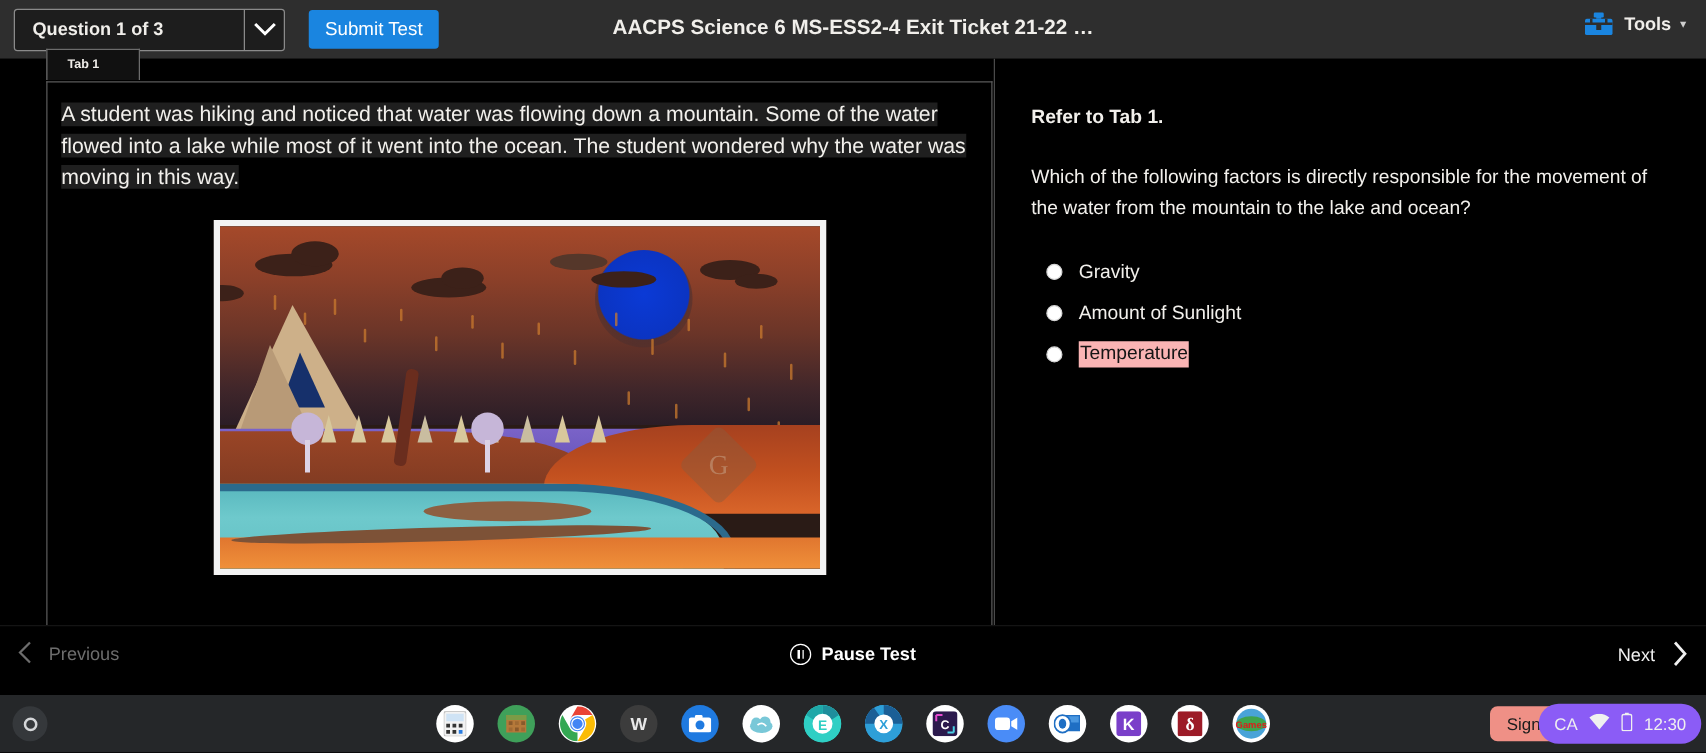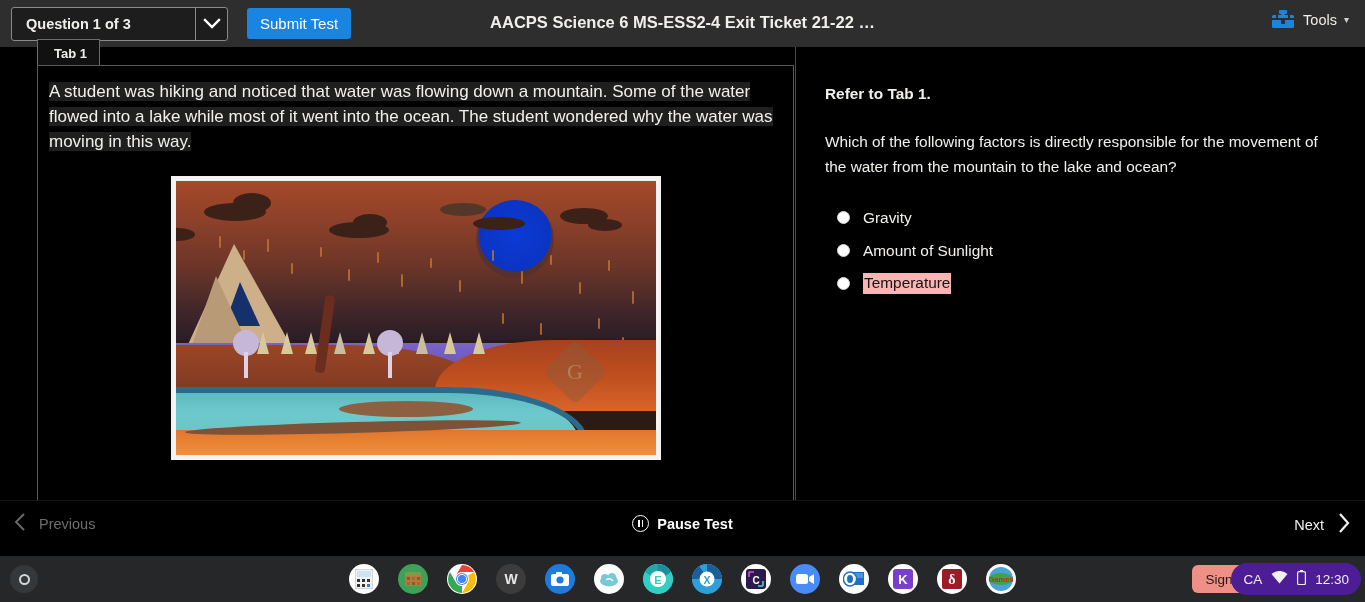--- a/index.html
+++ b/index.html
@@ -56,42 +56,42 @@
     text-align: center;
     color: #f1efeb;
     font-size: 16.5px; font-weight: bold;
     pointer-events: none;
   }
   .tools {
     position: absolute; right: 16px; top: 8px;
     display: flex; align-items: center; gap: 7px;
   }
   .toolbox-icon { width: 26px; height: 24px; position: relative; }
-  .tools-label { color: #f0eeea; font-size: 14.5px; font-weight: normal; }
+  .tools-label { color: #f0eeea; font-size: 14.5px; font-weight: bold; }
   .tools-caret { color:#cfcfcf; font-size: 10px; line-height: 1; }
 
   
   .body-area {
     position: absolute; left:0; top: 47px; width: 1365px; height: 453px;
     background: #000;
   }
   .left-pane {
     position: absolute; left: 0; top: 0; width: 796px; height: 453px;
     border-right: 1px solid #4a4a4a;
   }
   .tab-strip {
     position: absolute; left: 37px; top: -8px;
   }
   .tab {
     display:inline-block;
     border: 1px solid #6c6c6c;
     background: #111;
     color: #f0eeea;
-    font-size: 13px; font-weight: bold;
-    padding: 6px 12px 7px 16px;
+    font-size: 10px; font-weight: bold;
+    padding: 6px 32px 7px 16px;
     border-bottom: none;
   }
   .content-box {
     position: absolute; left: 37px; top: 18px;
     width: 757px; height: 435px;
     border: 1px solid #5a5a5a;
     border-bottom: none;
     background: #000;
     overflow: hidden;
   }
@@ -323,21 +323,21 @@
     background: #ef9086; color:#1c1c1c;
     border:none; border-radius: 6px;
     height: 28px; padding: 0 13px;
     font-size: 13.5px;
     font-family:"Liberation Sans", sans-serif;
     cursor:pointer;
   }
   .status {
     position:absolute; right: 4px; top: 7px;
     height: 32px; border-radius: 16px;
-    background: #4c1d95;
+    background: #8b5cf6;
     display:flex; align-items:center; gap: 9px;
     padding: 0 12px;
     color:#f0f0f0; font-size: 13.5px;
   }
   .wifi-icon { display:block; }
   .battery-icon { display:block; }
 </style>
 </head>
 <body>
 

